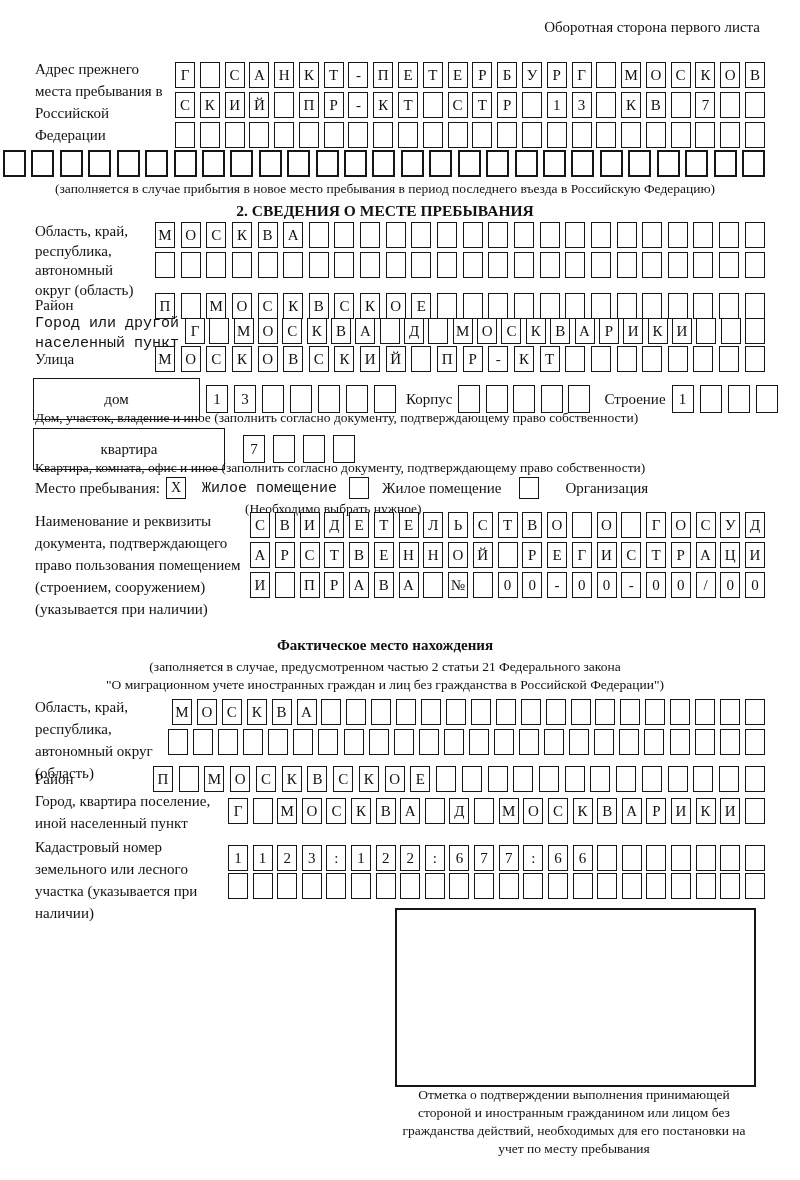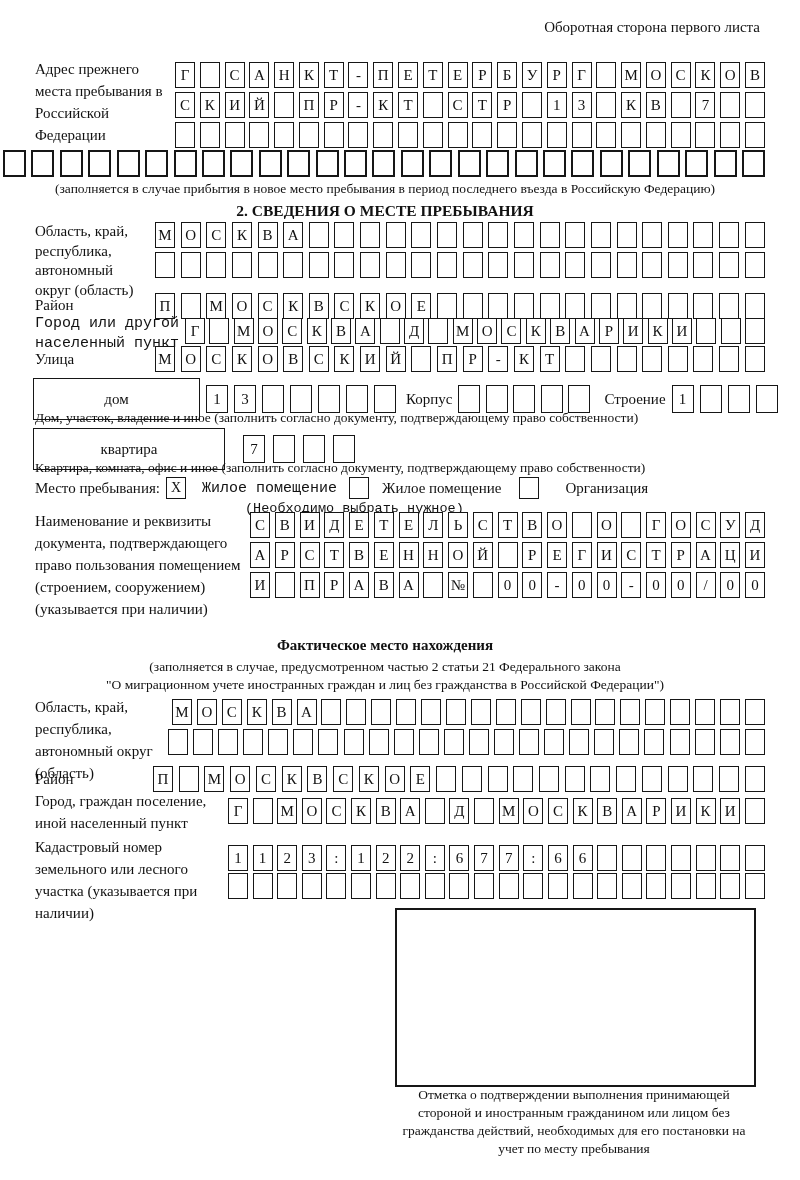--- a/index.html
+++ b/index.html
@@ -344,21 +344,21 @@
 
   <div class="flexrow" style="left:35px; top:477px;">
     <span class="inl">Место пребывания:</span>
     <span class="checkbox" style="margin-left:6px;">X</span>
     <span class="inl" style="margin-left:16px;font-family:Liberation Mono, monospace;">Жилое помещение</span>
     <span class="checkbox" style="margin-left:12px;"></span>
     <span class="inl" style="margin-left:13px;">Жилое помещение</span>
     <span class="checkbox" style="margin-left:18px;"></span>
     <span class="inl" style="margin-left:26px;">Организация</span>
   </div>
-  <div class="abs note" style="left:245px; top:501px;font-family:Liberation Mono, monospace;">(Необходимо выбрать нужное)</div>
+  <div class="abs note" style="left:245px; top:501px;">(Необходимо выбрать нужное)</div>
 
   <div class="abs lbl lbl-lh22" style="left:35px; top:510px; width:218px;">Наименование и реквизиты документа, подтверждающего право пользования помещением (строением, сооружением) (указывается при наличии)</div>
   <div class="cells" style="left:250px; top:512px; width:515px;">
       <span>С</span>
       <span>В</span>
       <span>И</span>
       <span>Д</span>
       <span>Е</span>
       <span>Т</span>
       <span>Е</span>
@@ -503,21 +503,21 @@
       <span></span>
       <span></span>
       <span></span>
       <span></span>
       <span></span>
       <span></span>
       <span></span>
       <span></span>
     </div>
 
-  <div class="abs lbl lbl-lh22" style="left:35px; top:790px; width:195px;">Город, граждан поселение, иной населенный пункт</div>
+  <div class="abs lbl lbl-lh22" style="left:35px; top:790px; width:195px;">Город, квартира поселение, иной населенный пункт</div>
   <div class="cells" style="left:228px; top:798px; width:537px;">
       <span>Г</span>
       <span></span>
       <span>М</span>
       <span>О</span>
       <span>С</span>
       <span>К</span>
       <span>В</span>
       <span>А</span>
       <span></span>

